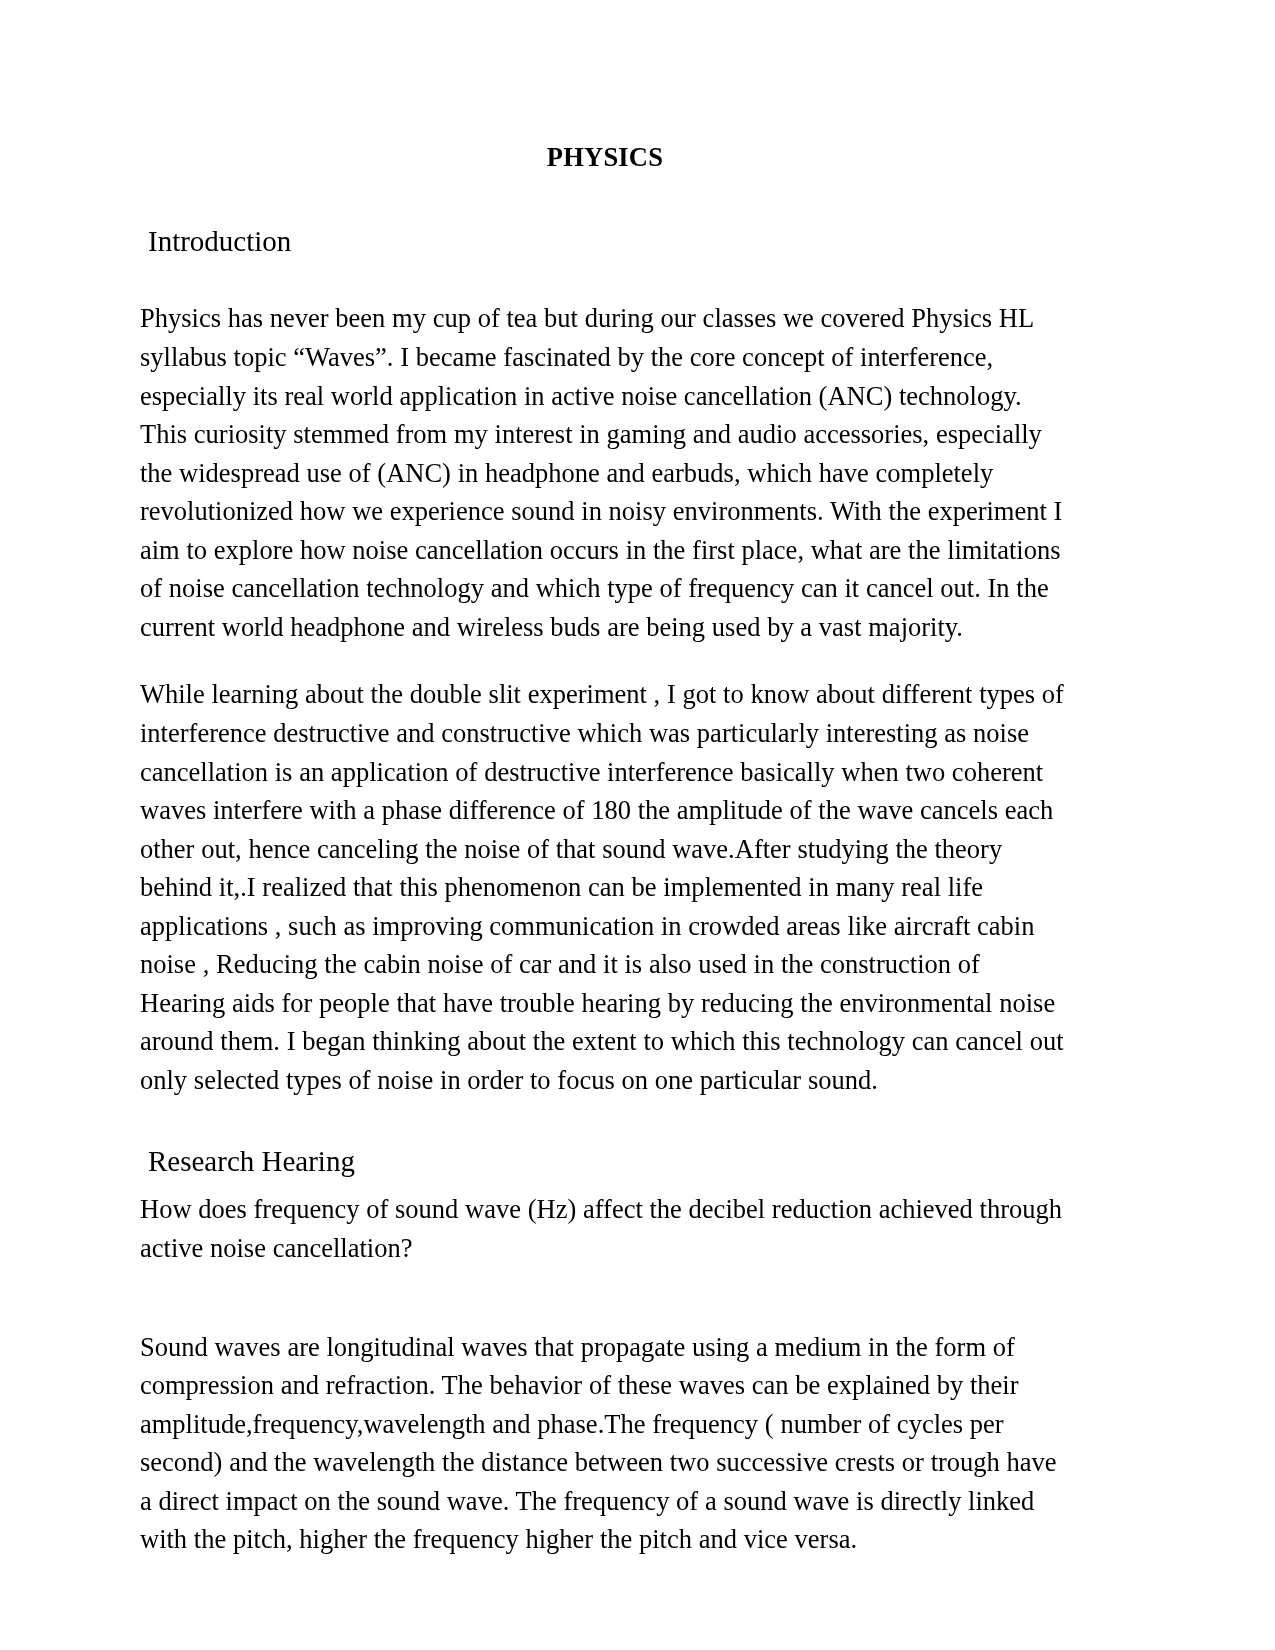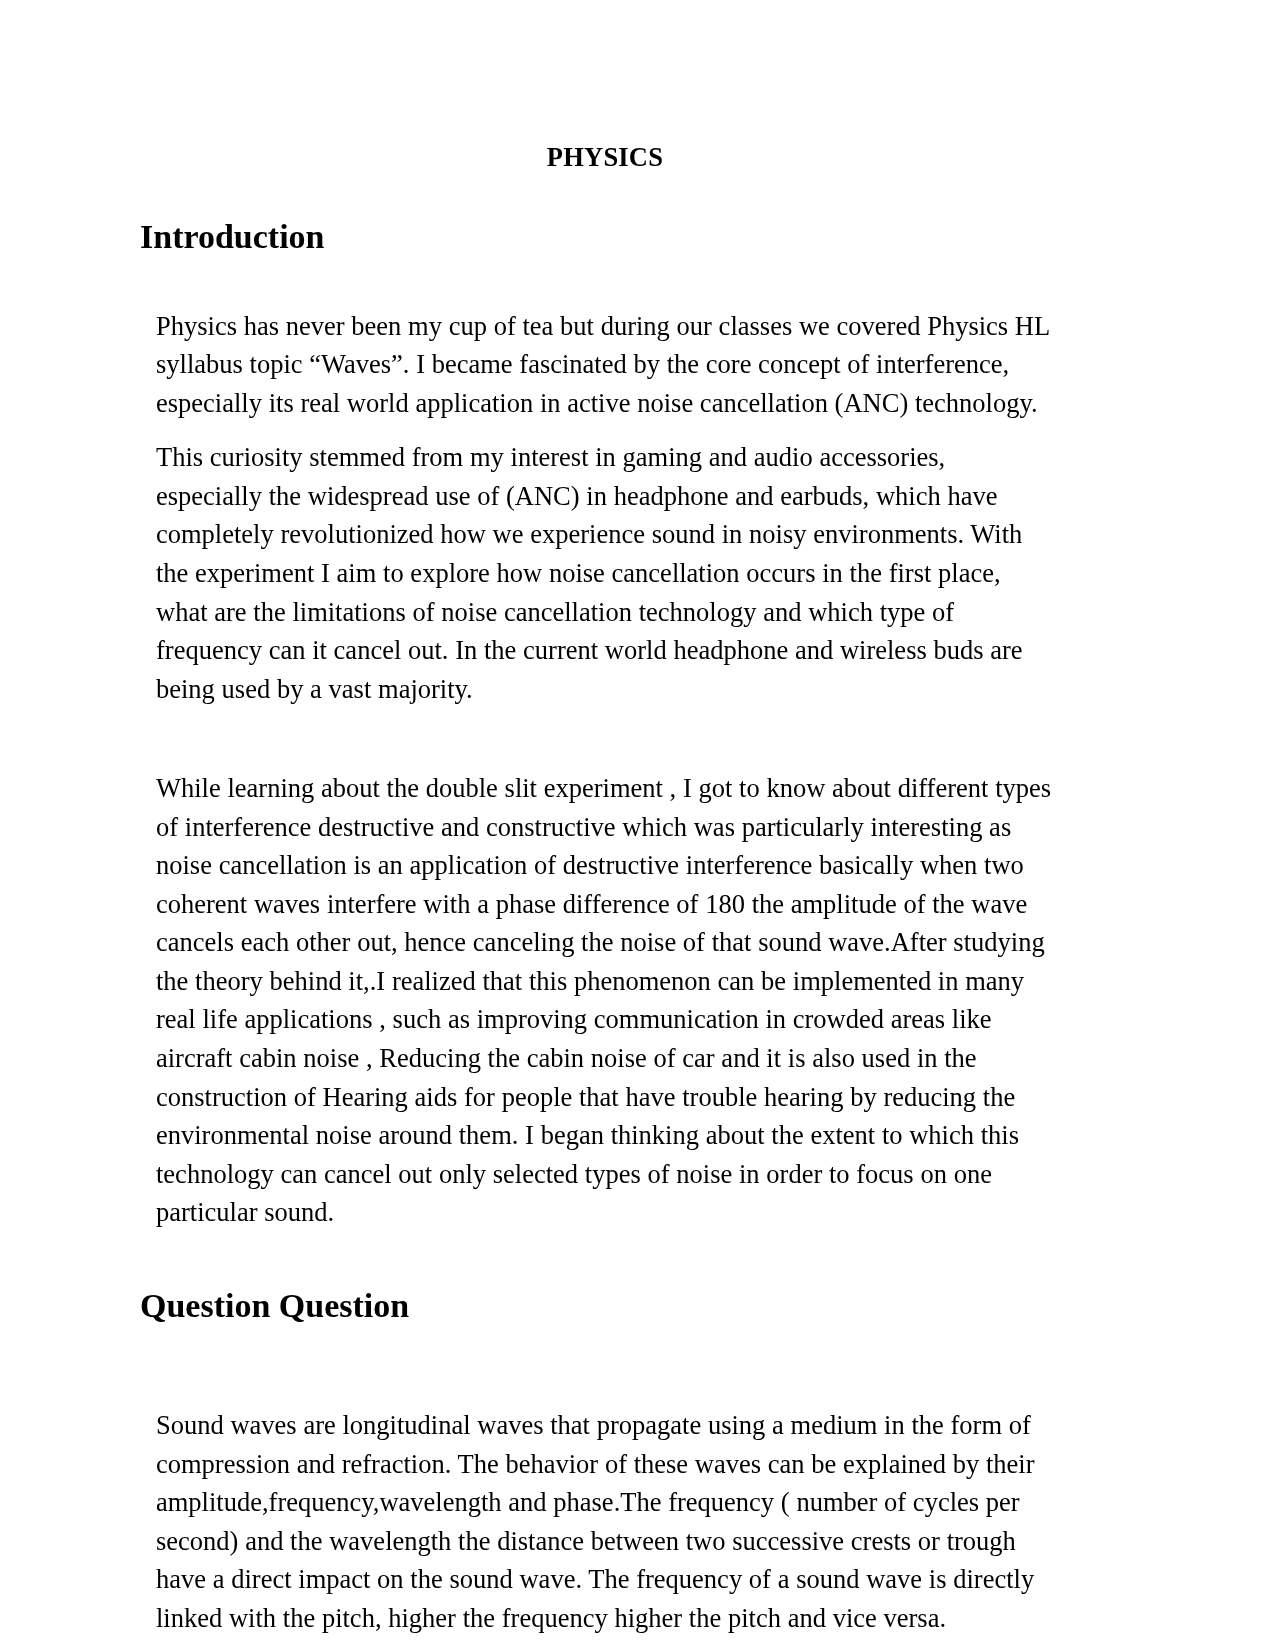--- a/index.html
+++ b/index.html
@@ -28,29 +28,29 @@
     font-weight: bold;
     font-size: 26.5px;
     line-height: 1.30;
     letter-spacing: 0.2px;
     margin: 0;
   }
   .doc-title .line {
     display: block;
   }
   .section-heading {
-    font-weight: bold;
-    font-size: 34px;
+    font-weight: normal;
+    font-size: 29px;
     line-height: 1.45;
-    margin: 0;
+    margin: 8px;
   }
   .body-par {
     font-size: 26.5px;
     line-height: 1.455;
-    margin: 16px;
+    margin: 0;
     text-align: left;
     word-spacing: 0.1px;
   }
   .gap-title-to-intro { height: 38px; }
   .gap-heading-to-par  { height: 29px; }
   .gap-par             { height: 29px; }
   .gap-before-heading  { height: 31px; }
   .gap-before-heading-lg { height: 33px; }
 </style>
 </head>
@@ -71,22 +71,23 @@
   <p class="body-par">Physics has never been my cup of tea but during our classes we covered Physics HL syllabus topic “Waves”. I became fascinated by the core concept of interference, especially its real world application in active noise cancellation (ANC) technology.</p>
 
   <p class="body-par">This curiosity stemmed from my interest in gaming and audio accessories, especially the widespread use of (ANC) in headphone and earbuds, which have completely revolutionized how we experience sound in noisy environments. With the experiment I aim to explore how noise cancellation occurs in the first place, what are the limitations of noise cancellation technology and which type of frequency can it cancel out. In the current world headphone and wireless buds are being used by a vast majority.</p>
 
   <div class="gap-par"></div>
 
   <p class="body-par">While learning about the double slit experiment , I got to know about different types of interference destructive and constructive which was particularly interesting as noise cancellation is an application of destructive interference basically when two coherent waves interfere with a phase difference of 180 the amplitude of the wave cancels each other out, hence canceling the noise of that sound wave.After studying the theory behind it,.I realized that this phenomenon can be implemented in many real life applications , such as improving communication in crowded areas like aircraft cabin noise , Reducing the cabin noise of car and it is also used in the construction of Hearing aids for people that have trouble hearing by reducing the environmental noise around them. I began thinking about the extent to which this technology can cancel out only selected types of noise in order to focus on one particular sound.</p>
 
   <div class="gap-before-heading-lg"></div>
 
-  <h2 class="section-heading">Question Question</h2>
+  <h2 class="section-heading">Research Hearing</h2>
 
+  <p class="body-par">How does frequency of sound wave (Hz) affect the decibel reduction achieved through active noise cancellation?</p>
 
   <div class="gap-before-heading"></div>
 
 
   <div class="gap-heading-to-par"></div>
 
   <p class="body-par">Sound waves are longitudinal waves that propagate using a medium in the form of compression and refraction. The behavior of these waves can be explained by their amplitude,frequency,wavelength and phase.The frequency ( number of cycles per second) and the wavelength the distance between two successive crests or trough have a direct impact on the sound wave. The frequency of a sound wave is directly linked with the pitch, higher the frequency higher the pitch and vice versa.</p>
 
 </div>
 

